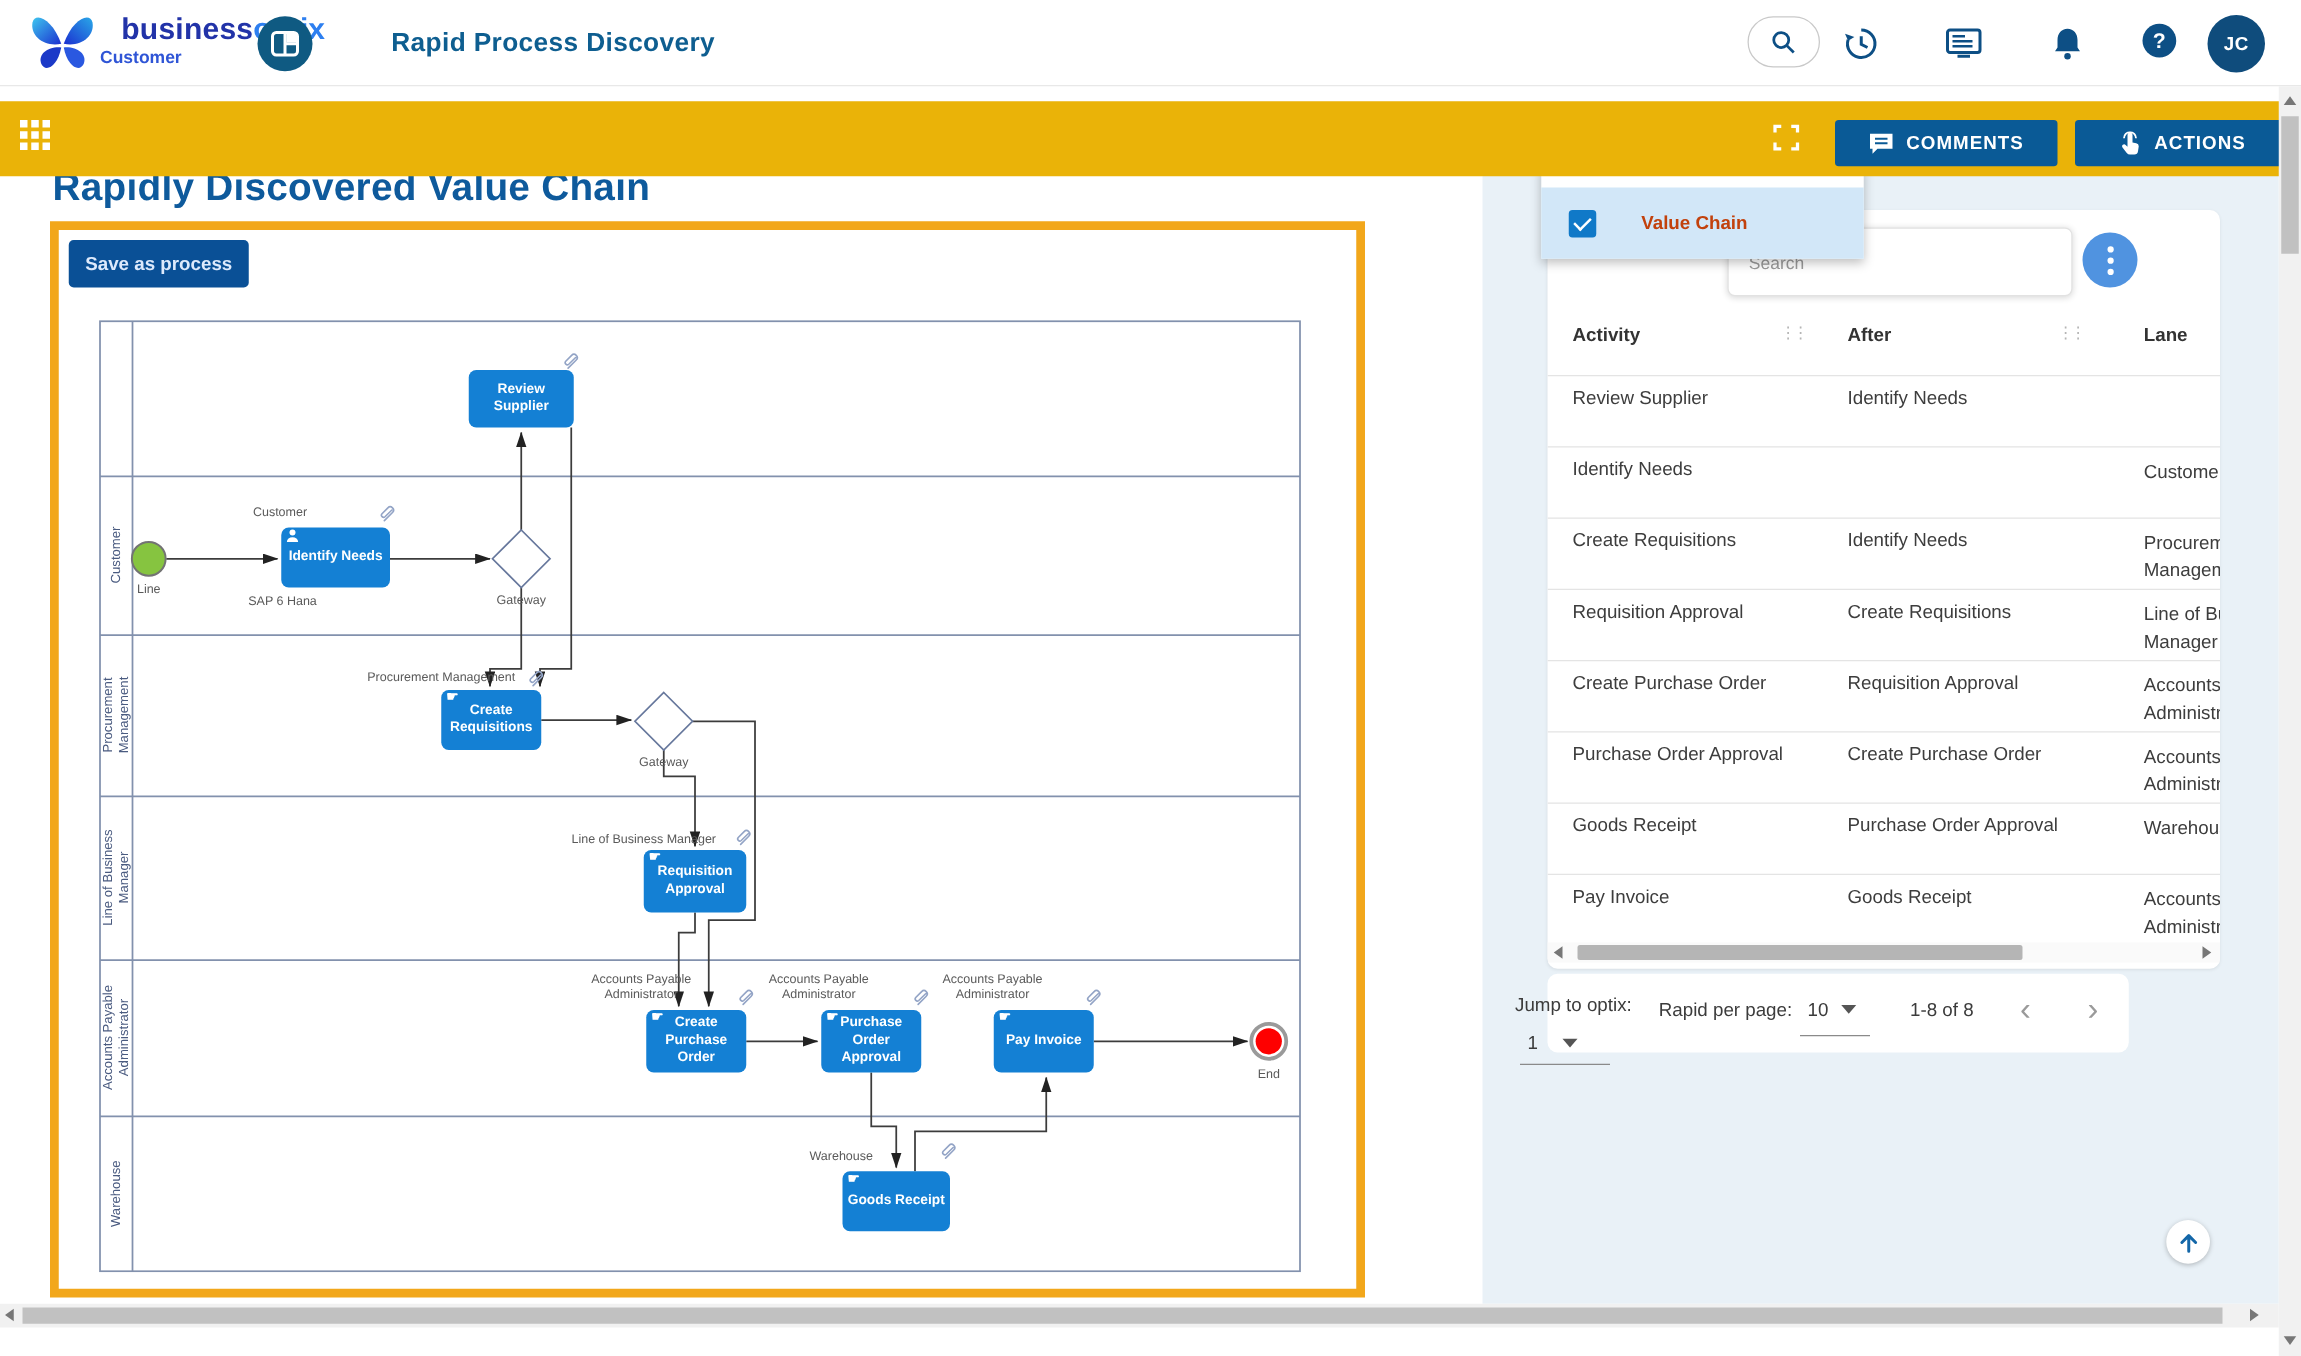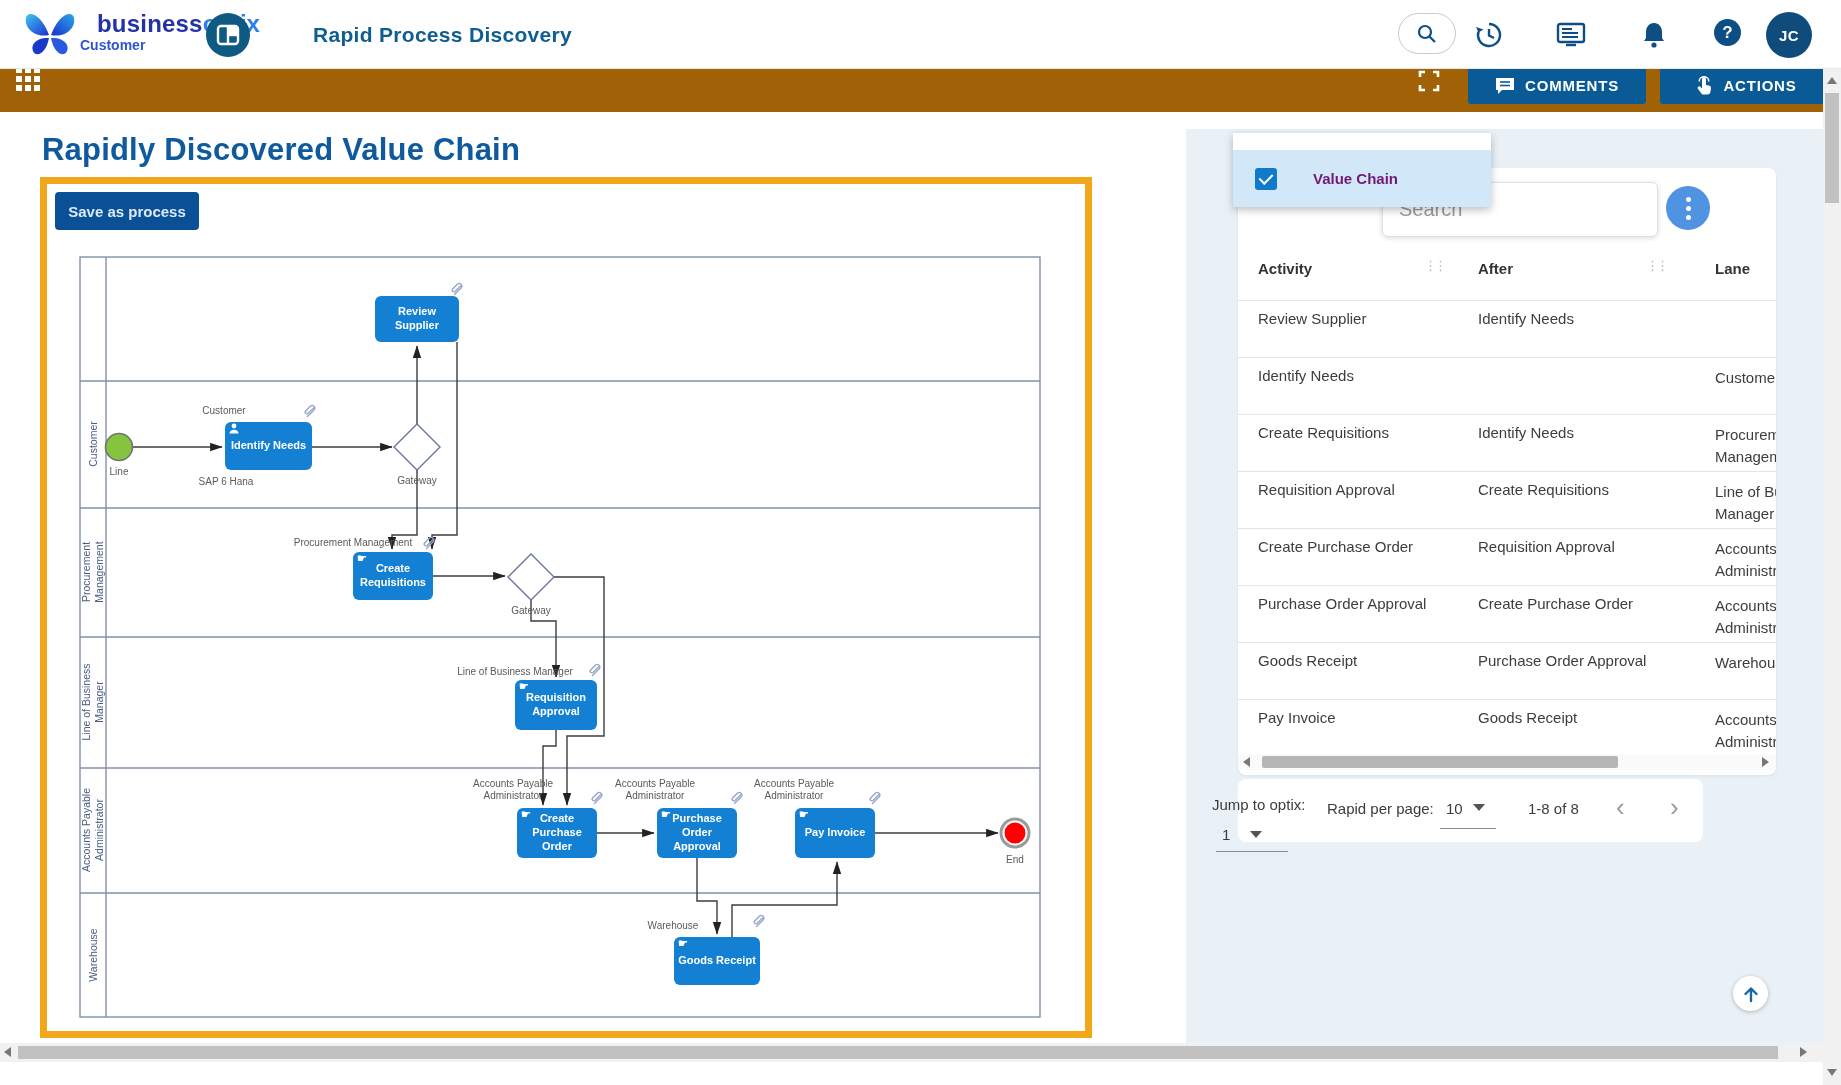--- a/index.html
+++ b/index.html
@@ -14,21 +14,21 @@
   .brand-accent { font-size:24px; font-weight:bold; color:#2d7ff0; }
   .brand-sub { font-size:14px; color:#2f55d6; margin-top:2px; font-weight:600; }
   .app-badge { position:absolute; left:206px; top:13px; width:44px; height:44px; border-radius:50%; background:#0f5a82; display:flex; align-items:center; justify-content:center; }
   .app-title { position:absolute; left:313px; top:23px; font-size:21px; color:#0e5e90; font-weight:600; letter-spacing:0.3px; }
   .hicon { position:absolute; top:20px; width:30px; height:30px; display:flex; align-items:center; justify-content:center; }
   .search-pill { position:absolute; left:1398px; top:13px; width:58px; height:41px; border:1px solid #c9c9c9; border-radius:21px; background:#fff; display:flex; align-items:center; justify-content:center; }
   .help-circle { position:absolute; left:1714px; top:19px; width:27px; height:27px; border-radius:50%; background:#0d4f85; color:#fff; font-weight:bold; font-size:17px; display:flex; align-items:center; justify-content:center; }
   .avatar { position:absolute; left:1766px; top:12px; width:46px; height:46px; border-radius:50%; background:#0f4c7c; color:#fff; font-weight:bold; font-size:15px; display:flex; align-items:center; justify-content:center; letter-spacing:0.5px; }
 
   
-  .toolbar { position:absolute; left:0; top:52px; width:1841px; height:60px; background:#a16207; z-index:10; }
+  .toolbar { position:absolute; left:0; top:81px; width:1841px; height:60px; background:#eab308; z-index:10; }
   .grid-icon { position:absolute; left:16px; top:15px; width:26px; height:26px; display:grid; grid-template-columns:repeat(3,6px); grid-template-rows:repeat(3,6px); gap:3px; }
   .grid-icon i { background:#fff; }
   .tb-btn { position:absolute; top:15px; height:37px; background:#0a5a96; border-radius:3px; color:#fff; font-size:15px; font-weight:bold; letter-spacing:0.8px; display:flex; align-items:center; justify-content:center; gap:10px; cursor:pointer; }
 
   
   .page-title { position:absolute; left:42px; top:132px; font-size:31px; font-weight:600; color:#0e5a9c; letter-spacing:0.2px; }
   .orange-frame { position:absolute; left:40px; top:177px; width:1052px; height:861px; border:7px solid #f2a71b; background:#fff; }
   .save-btn { position:absolute; left:55px; top:192px; width:144px; height:38px; background:#0a5096; border-radius:4px; color:#ddeafc; font-size:15px; font-weight:bold; display:flex; align-items:center; justify-content:center; cursor:pointer; z-index:3; }
 
   
@@ -44,29 +44,29 @@
   .panel-bg { position:absolute; left:1186px; top:129px; width:637px; height:914px; background:#e9f1f7; }
   .table-card { position:absolute; left:1238px; top:168px; width:538px; height:607px; background:#fff; border-radius:8px; box-shadow:0 1px 3px rgba(0,0,0,0.08); overflow:hidden; z-index:3; }
   .th { position:absolute; top:92px; font-size:15px; font-weight:bold; color:#333; }
   .grip { position:absolute; top:90px; color:#b5b5b5; font-size:13px; letter-spacing:-3px; cursor:col-resize; }
   .trow { position:absolute; left:0; width:700px; height:57px; border-top:1px solid #e4e4e4; }
   .tcell { position:absolute; top:9px; font-size:15px; color:#3d3d3d; }
   .c1 { left:20px; width:205px; } .c2 { left:240px; width:205px; } .c3 { left:477px; width:150px; line-height:1.45; }
   .tbl-hscroll { position:absolute; left:0; top:586px; width:538px; height:16px; background:#fafafa; }
   .tbl-hthumb { position:absolute; left:24px; top:2px; width:356px; height:12px; background:#b5b5b5; border-radius:2px; }
   .search-box { position:absolute; left:1382px; top:182px; width:276px; height:55px; background:#fff; border:1px solid #e2e2e2; border-radius:6px; box-shadow:0 1px 5px rgba(0,0,0,0.15); z-index:5; }
-  .search-box input { width:100%; height:100%; border:none; outline:none; font-size:20px; color:#b91c1c; padding:0 16px; font-family:"Liberation Sans",sans-serif; background:transparent; }
+  .search-box input { width:100%; height:100%; border:none; outline:none; font-size:14px; color:#b91c1c; padding:0 16px; font-family:"Liberation Sans",sans-serif; background:transparent; }
   .search-box input::placeholder { color:#9a9a9a; }
   .menu-btn { position:absolute; left:1666px; top:186px; width:44px; height:44px; border-radius:50%; background:#5093e0; z-index:5; display:flex; flex-direction:column; align-items:center; justify-content:center; gap:4px; cursor:pointer; }
   .menu-btn i { width:5px; height:5px; border-radius:50%; background:#fff; }
   .dropdown { position:absolute; left:1233px; top:133px; width:258px; height:74px; background:#fff; box-shadow:0 3px 8px rgba(0,0,0,0.25); z-index:6; }
   .dd-option { position:absolute; left:0; top:17px; width:258px; height:57px; background:#d2e7f8; display:flex; align-items:center; cursor:pointer; }
   .checkbox { width:22px; height:22px; background:#1079c8; border-radius:3px; margin-left:22px; position:relative; }
   .checkbox::after { content:""; position:absolute; left:7px; top:3px; width:6px; height:11px; border:solid #fff; border-width:0 2.5px 2.5px 0; transform:rotate(45deg); }
-  .dd-label { margin-left:36px; color:#701a75; font-size:15px; font-weight:600; }
+  .dd-label { margin-left:36px; color:#c2410c; font-size:15px; font-weight:600; }
 
   
   .pag-bar { position:absolute; left:1238px; top:779px; width:465px; height:63px; background:#fff; border-radius:8px; z-index:3; }
   .pag-text { position:absolute; font-size:15px; color:#3c3c3c; z-index:4; }
   .caret { position:absolute; width:0; height:0; border-left:6px solid transparent; border-right:6px solid transparent; border-top:7px solid #555; z-index:4; }
   .sel-line { position:absolute; height:0; border-bottom:1px solid #8a8a8a; z-index:4; }
   .chev { position:absolute; font-size:26px; color:#9a9a9a; z-index:4; line-height:1; cursor:pointer; }
   .top-btn { position:absolute; left:1733px; top:976px; width:35px; height:35px; border-radius:50%; background:#fff; box-shadow:0 1px 4px rgba(0,0,0,0.25); z-index:4; display:flex; align-items:center; justify-content:center; cursor:pointer; }
 
   

